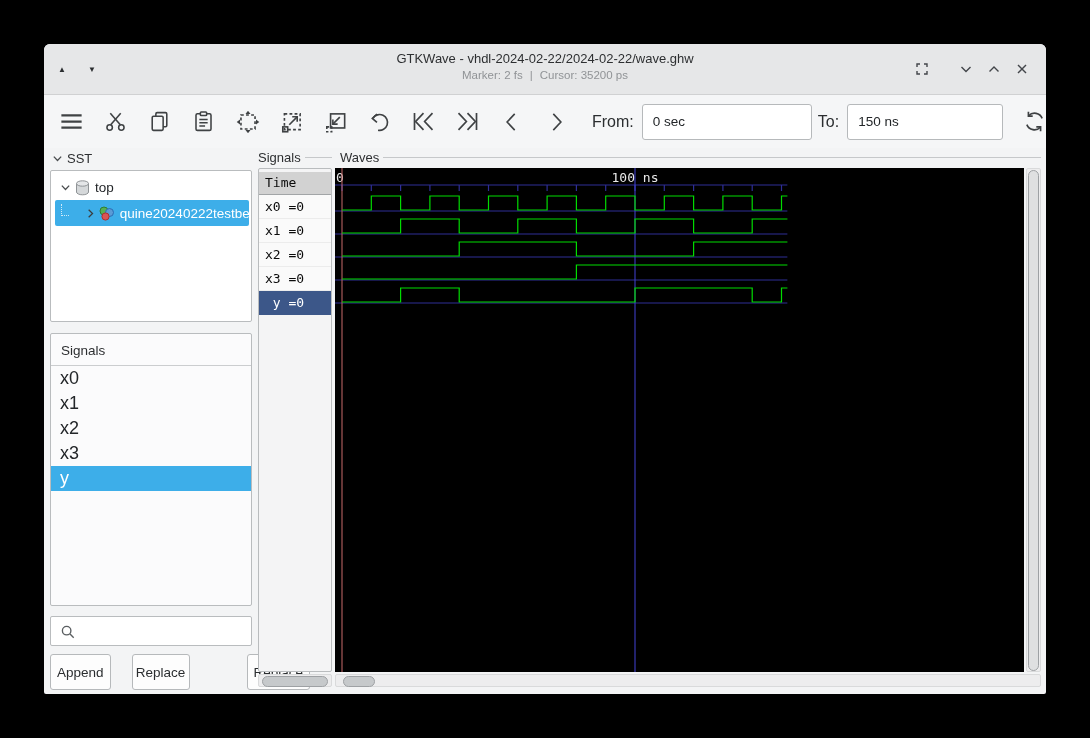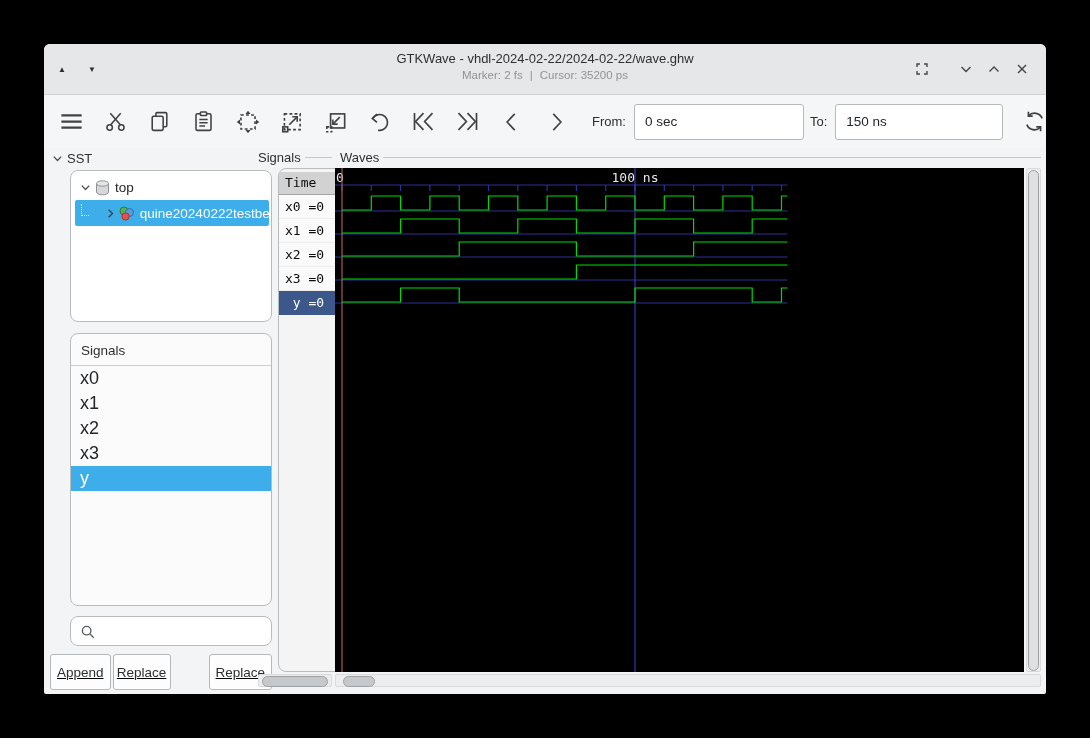--- a/index.html
+++ b/index.html
@@ -25,48 +25,48 @@
   .tri{font-size:8px;color:#2b2e30;cursor:default;}
   .win-btns{position:absolute;right:10px;top:0;height:50px;display:flex;align-items:center;}
   .win-btn{width:28px;height:28px;display:flex;align-items:center;justify-content:center;}
   .win-btn svg{display:block;}
   .wb-fs{margin-right:16px;}
   
   .toolbar{position:absolute;left:0;top:51px;right:0;height:53px;background:#f5f6f7;display:flex;align-items:center;}
   .ticon{width:27px;height:27px;margin-right:17px;flex:0 0 auto;display:flex;align-items:center;justify-content:center;}
   .ticon:first-child{margin-left:14px;}
   .ticon svg{display:block;}
-  .tb-label{font-size:13px;color:#2b2e30;margin:0 8px 0 6px;}
+  .tb-label{font-size:16px;color:#2b2e30;margin:0 8px 0 6px;}
   .tb-entry{
     height:36px;border:1px solid #b6b9bb;border-radius:3px;background:#fff;
     font-size:13.5px;color:#232629;padding:8px 10px;box-sizing:border-box;
     font-family:"Liberation Sans", sans-serif;
   }
   .entry-from{width:170px;}
-  .entry-to{width:168px;margin-right:18px;}
+  .entry-to{width:156px;margin-right:18px;}
   
   .frame-label{position:absolute;font-size:13px;color:#2d2f31;display:flex;align-items:center;white-space:nowrap;}
   .frame-label .fl-line{flex:1;height:1px;background:#c6c8ca;margin-left:4px;}
   
   .sst-header{position:absolute;left:8px;top:105px;width:196px;height:18px;display:flex;align-items:center;gap:4px;font-size:13px;color:#2d2f31;}
-  .panel-box{position:absolute;background:#fff;border:1px solid #b9bcbe;border-radius:8px;box-sizing:border-box;margin-left:20px;}
+  .panel-box{position:absolute;background:#fff;border:1px solid #b9bcbe;border-radius:2px;box-sizing:border-box;}
   .tree-box{left:6px;top:126px;width:202px;height:152px;padding-top:4px;}
   .tree-row{height:25px;display:flex;align-items:center;font-size:13.5px;color:#232629;}
   .tree-row .twist{width:16px;display:flex;justify-content:center;margin-left:6px;}
   .tree-row .ticn{margin:0 5px 0 2px;display:flex;}
   .tree-row.selected{background:#3daee9;color:#fff;margin:0 2px 0 4px;border-radius:2px;height:26px;overflow:hidden;white-space:nowrap;}
   .tree-row.selected .twist{margin-left:14px;width:12px;}
   .connector{width:8px;height:11px;border-left:1px dotted #cfe9f8;border-bottom:1px dotted #cfe9f8;margin:-6px 2px 0 6px;}
   .tree-label{overflow:hidden;white-space:nowrap;}
   .signals-box{left:6px;top:289px;width:202px;height:273px;background:#fbfbfc;}
   .sig-header{font-size:13.5px;color:#2d2f31;padding:9px 10px 7px;border-bottom:1px solid #cbcdcf;}
   .sig-item{height:25px;line-height:25px;padding-left:9px;font-size:18px;color:#232629;}
   .sig-item.selected{background:#3daee9;color:#fff;}
   .search-box{left:6px;top:572px;width:202px;height:30px;background:#fff;display:flex;align-items:center;padding-left:8px;}
-  .btn-row{position:absolute;left:6px;top:610px;width:202px;display:flex;gap:2px;text-decoration:underline;}
+  .btn-row{position:absolute;left:6px;top:610px;width:202px;display:flex;gap:21px;}
   .btn{
     height:36px;background:#fdfdfd;border:1px solid #b6b9bb;border-radius:3px;
     font-size:13.5px;color:#2b2e30;display:flex;align-items:center;justify-content:center;
     font-family:"Liberation Sans", sans-serif;box-sizing:border-box;
   }
   .btn-append{width:63px;}.btn-insert{width:58px;}.btn-replace{width:67px;margin-left:36px;}
   
   .mid-panel{left:214px;top:124px;width:74px;height:504px;background:#f4f4f5;padding-top:3px;}
   .time-header{height:22px;line-height:22px;background:#d2d2d2;border-bottom:1px solid #a2a5a7;
     font-family:"DejaVu Sans Mono", monospace;font-size:13px;color:#0b0b0b;padding-left:6px;}

